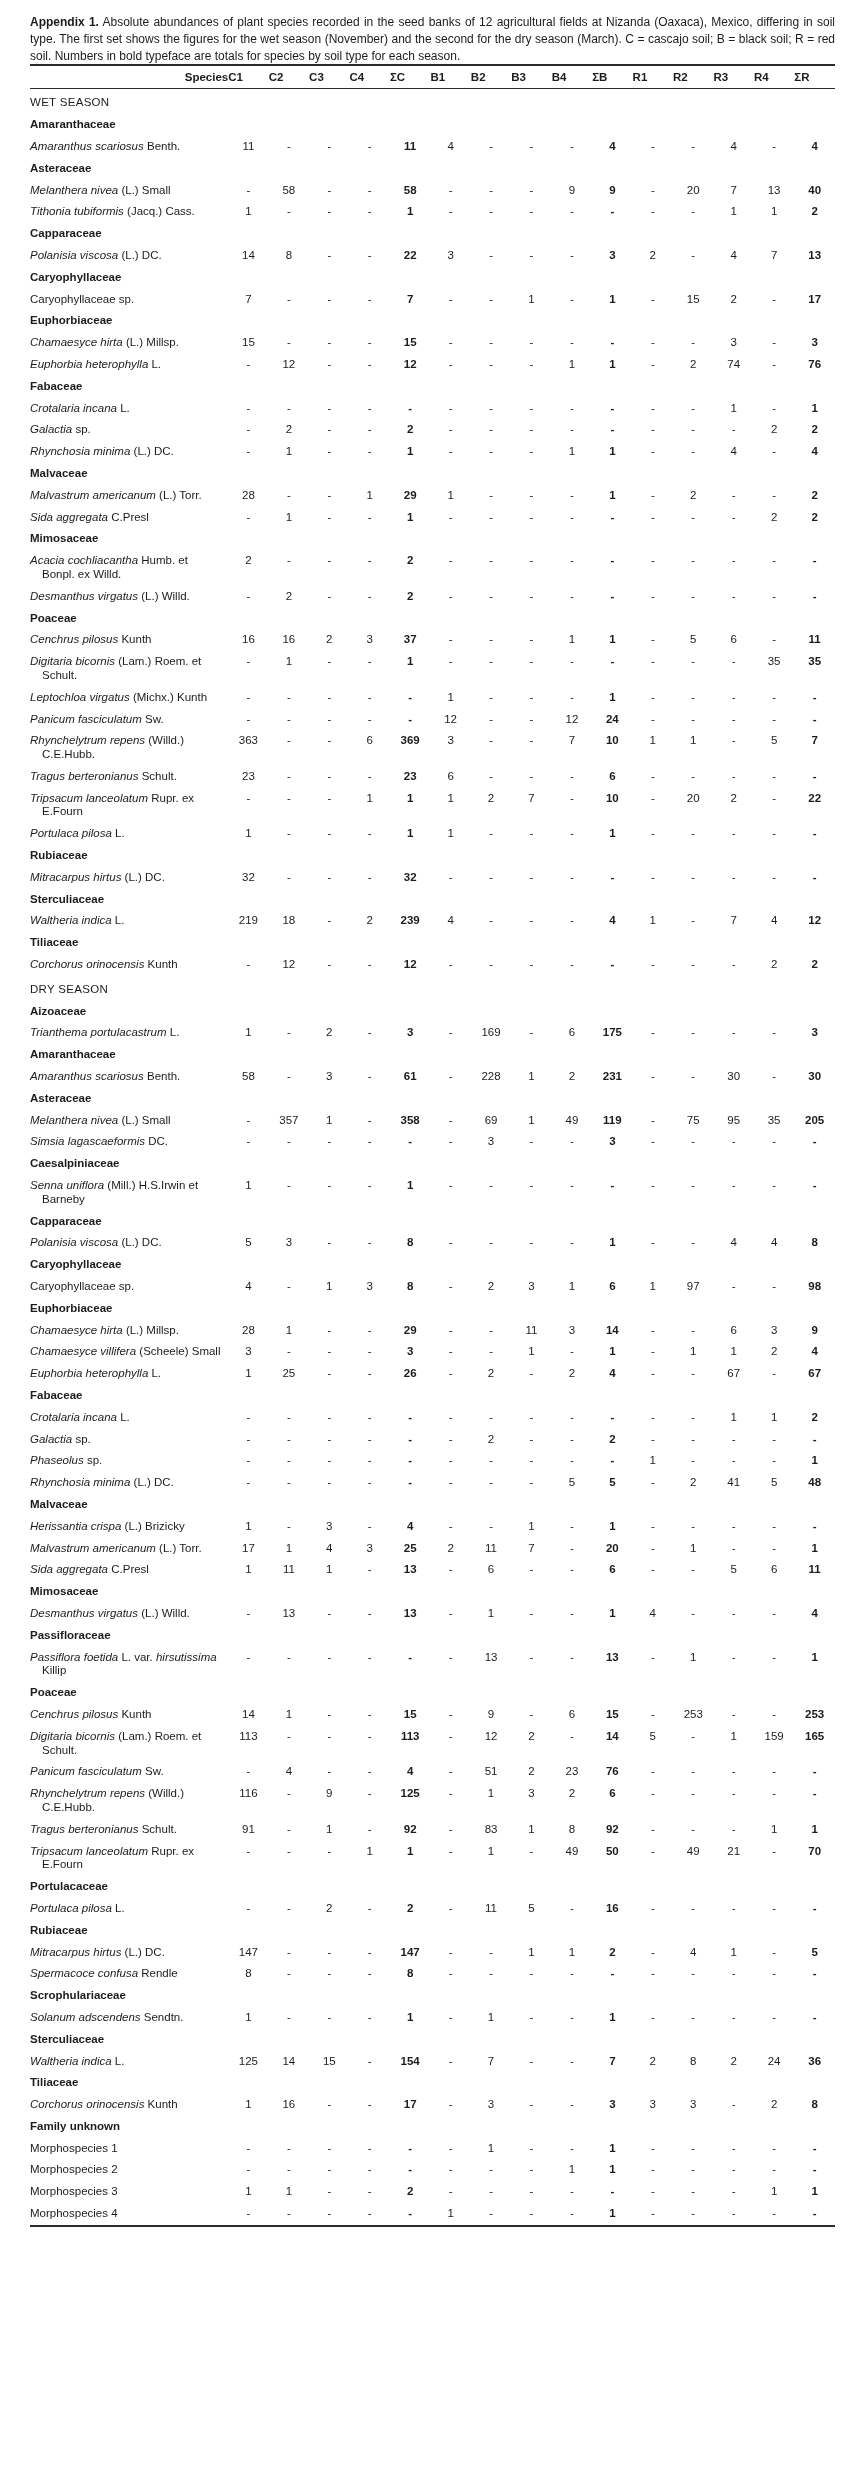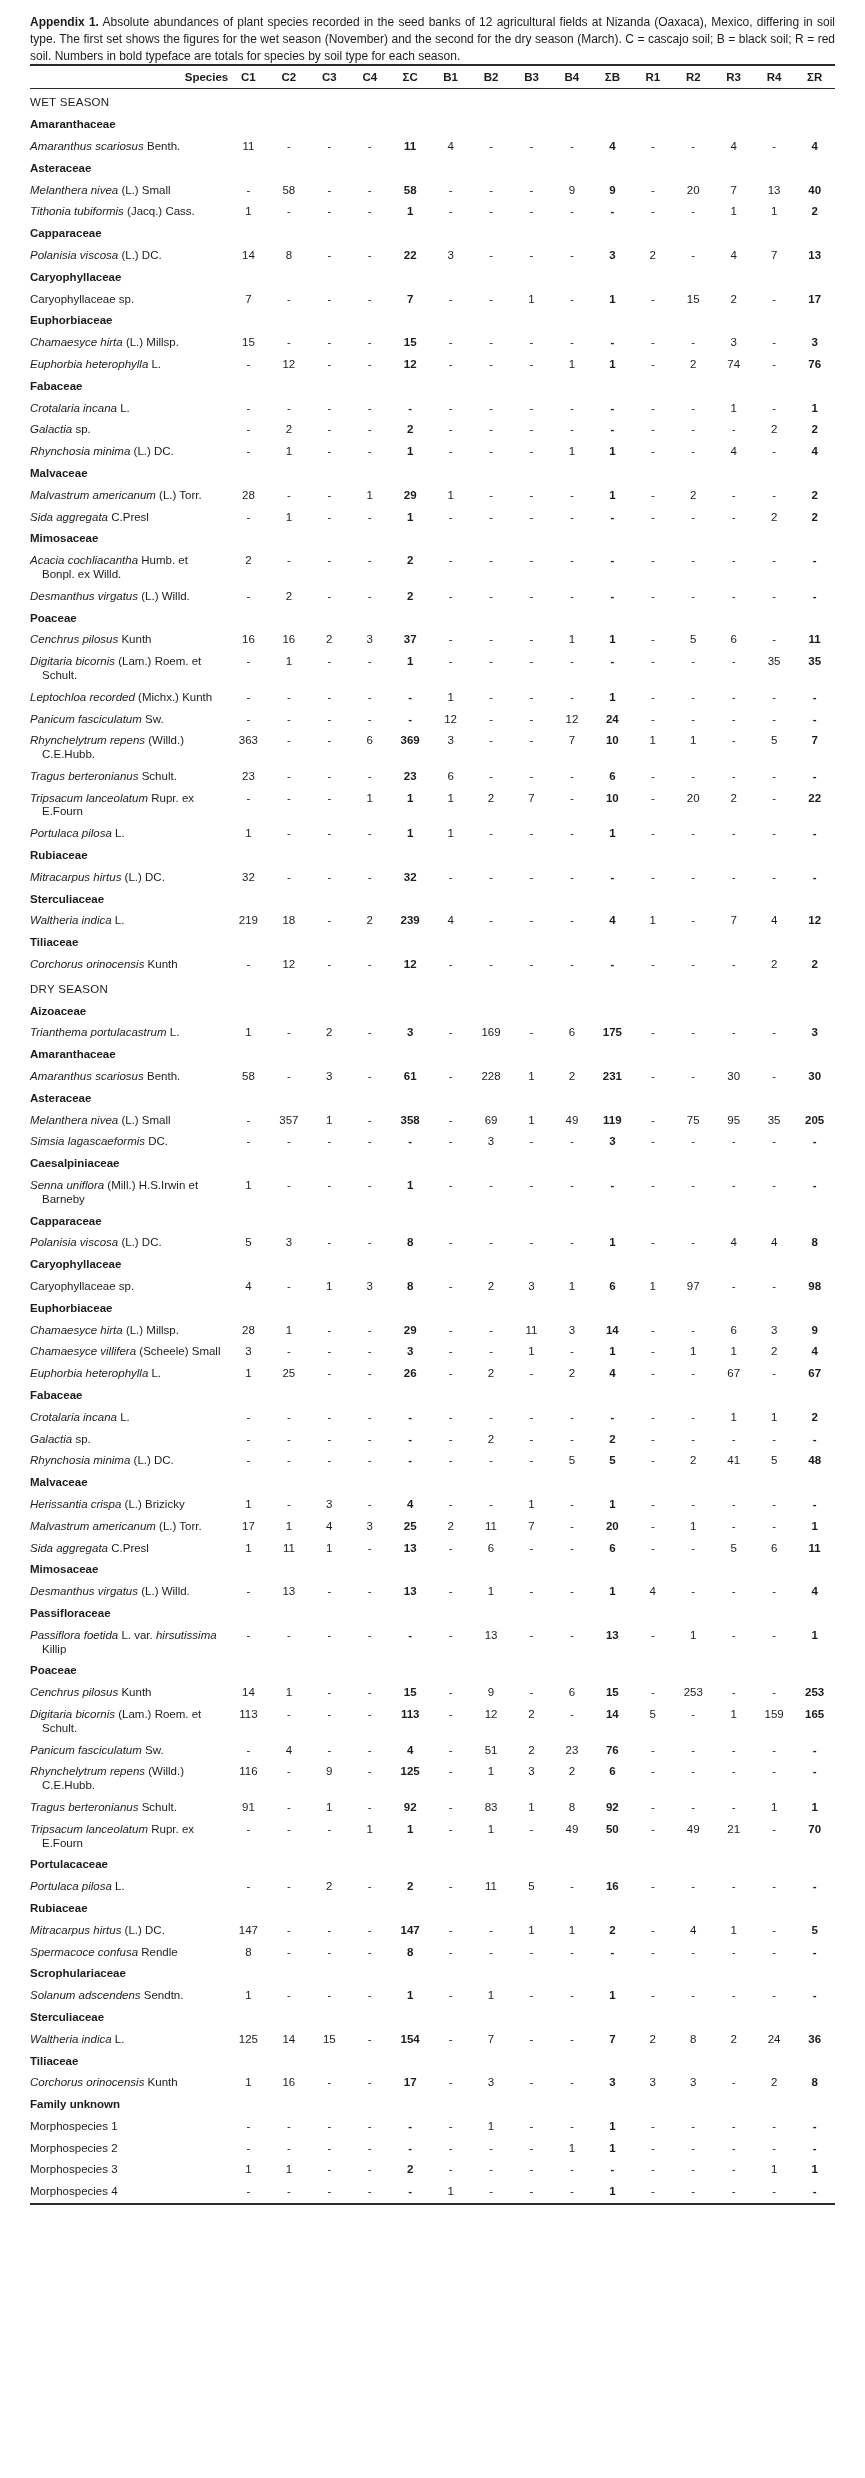--- a/index.html
+++ b/index.html
@@ -22,21 +22,21 @@
     width: 100%;
     border-collapse: collapse;
     font-size: 11.5px;
     border-bottom: 2px solid #2b2b2b;
   }
   thead th {
     border-top: 2px solid #2b2b2b;
     border-bottom: 1px solid #2b2b2b;
     padding: 5px 0 5px 0;
     font-weight: bold;
-    text-align: center;
+    text-align: left;
     vertical-align: bottom;
     font-size: 11.5px;
   }
   thead th.sp { text-align: right; width: 196px; }
   thead th.num { width: 40px; }
   tbody td {
     padding: 4px 0 4px 0;
     vertical-align: top;
     line-height: 1.2;
   }
@@ -396,21 +396,21 @@
           <td class="num">-</td>
           <td class="num">-</td>
           <td class="num sum">-</td>
           <td class="num">-</td>
           <td class="num">-</td>
           <td class="num">-</td>
           <td class="num">35</td>
           <td class="num sum">35</td>
         </tr>
         <tr>
-          <td class="sp-cell"><em>Leptochloa recorded</em><span> (Michx.) Kunth</span></td>
+          <td class="sp-cell"><em>Leptochloa virgatus</em><span> (Michx.) Kunth</span></td>
           <td class="num">-</td>
           <td class="num">-</td>
           <td class="num">-</td>
           <td class="num">-</td>
           <td class="num sum">-</td>
           <td class="num">1</td>
           <td class="num">-</td>
           <td class="num">-</td>
           <td class="num">-</td>
           <td class="num sum">1</td>
@@ -808,20 +808,38 @@
           <td class="num">-</td>
           <td class="num">2</td>
           <td class="num">-</td>
           <td class="num">-</td>
           <td class="num sum">2</td>
           <td class="num">-</td>
           <td class="num">-</td>
           <td class="num">-</td>
           <td class="num">-</td>
           <td class="num sum">-</td>
+        </tr>
+        <tr>
+          <td class="sp-cell"><em>Phaseolus</em><span> sp.</span></td>
+          <td class="num">-</td>
+          <td class="num">-</td>
+          <td class="num">-</td>
+          <td class="num">-</td>
+          <td class="num sum">-</td>
+          <td class="num">-</td>
+          <td class="num">-</td>
+          <td class="num">-</td>
+          <td class="num">-</td>
+          <td class="num sum">-</td>
+          <td class="num">1</td>
+          <td class="num">-</td>
+          <td class="num">-</td>
+          <td class="num">-</td>
+          <td class="num sum">1</td>
         </tr>
         <tr>
           <td class="sp-cell"><em>Rhynchosia minima</em><span> (L.) DC.</span></td>
           <td class="num">-</td>
           <td class="num">-</td>
           <td class="num">-</td>
           <td class="num">-</td>
           <td class="num sum">-</td>
           <td class="num">-</td>
           <td class="num">-</td>

